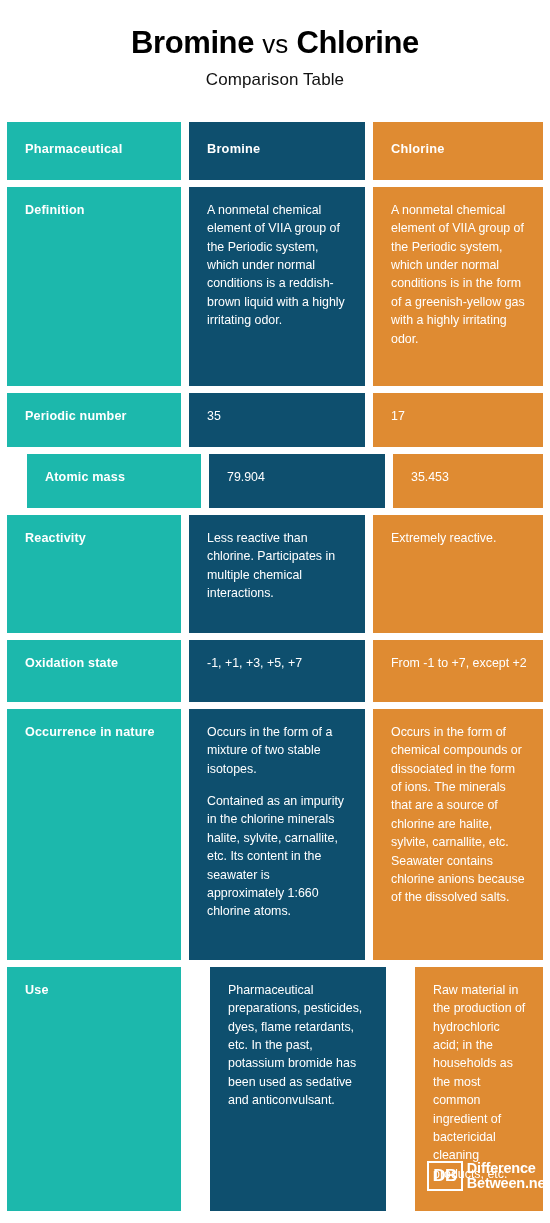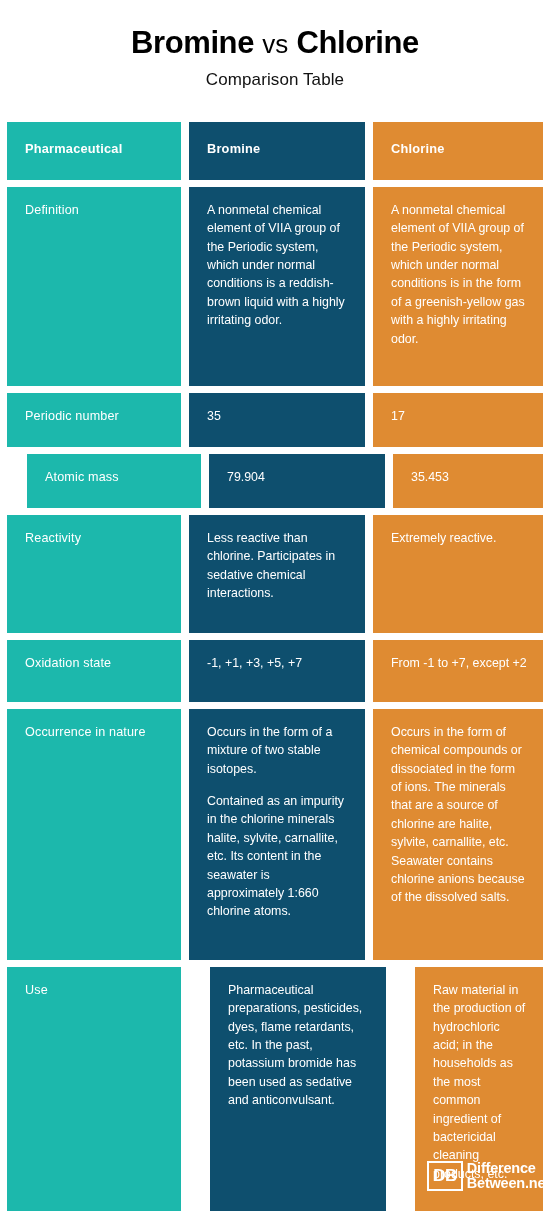--- a/index.html
+++ b/index.html
@@ -68,21 +68,21 @@
     box-sizing: border-box;
     padding: 14px 16px 14px 18px;
     color: #ffffff;
     font-size: 12.4px;
     line-height: 1.48;
   }
   .cell.char {
     width: 174px;
     flex: 0 0 174px;
     background: #1cb8ac;
-    font-weight: 400;
+    font-weight: 700;
     font-size: 12.6px;
     letter-spacing: 0.15px;
   }
   .cell.bromine {
     width: 176px;
     flex: 0 0 176px;
     background: #0e4f6e;
   }
   .cell.chlorine {
     flex: 1 1 auto;
@@ -180,21 +180,21 @@
     </div>
 
     <div class="row atomic">
       <div class="cell char">Atomic mass</div>
       <div class="cell bromine">79.904</div>
       <div class="cell chlorine">35.453</div>
     </div>
 
     <div class="row reactivity">
       <div class="cell char">Reactivity</div>
-      <div class="cell bromine">Less reactive than chlorine. Participates in sedative chemical interactions.</div>
+      <div class="cell bromine">Less reactive than chlorine. Participates in multiple chemical interactions.</div>
       <div class="cell chlorine">Extremely reactive.</div>
     </div>
 
     <div class="row oxidation">
       <div class="cell char">Oxidation state</div>
       <div class="cell bromine">-1, +1, +3, +5, +7</div>
       <div class="cell chlorine">From -1 to +7, except +2</div>
     </div>
 
     <div class="row occurrence">

